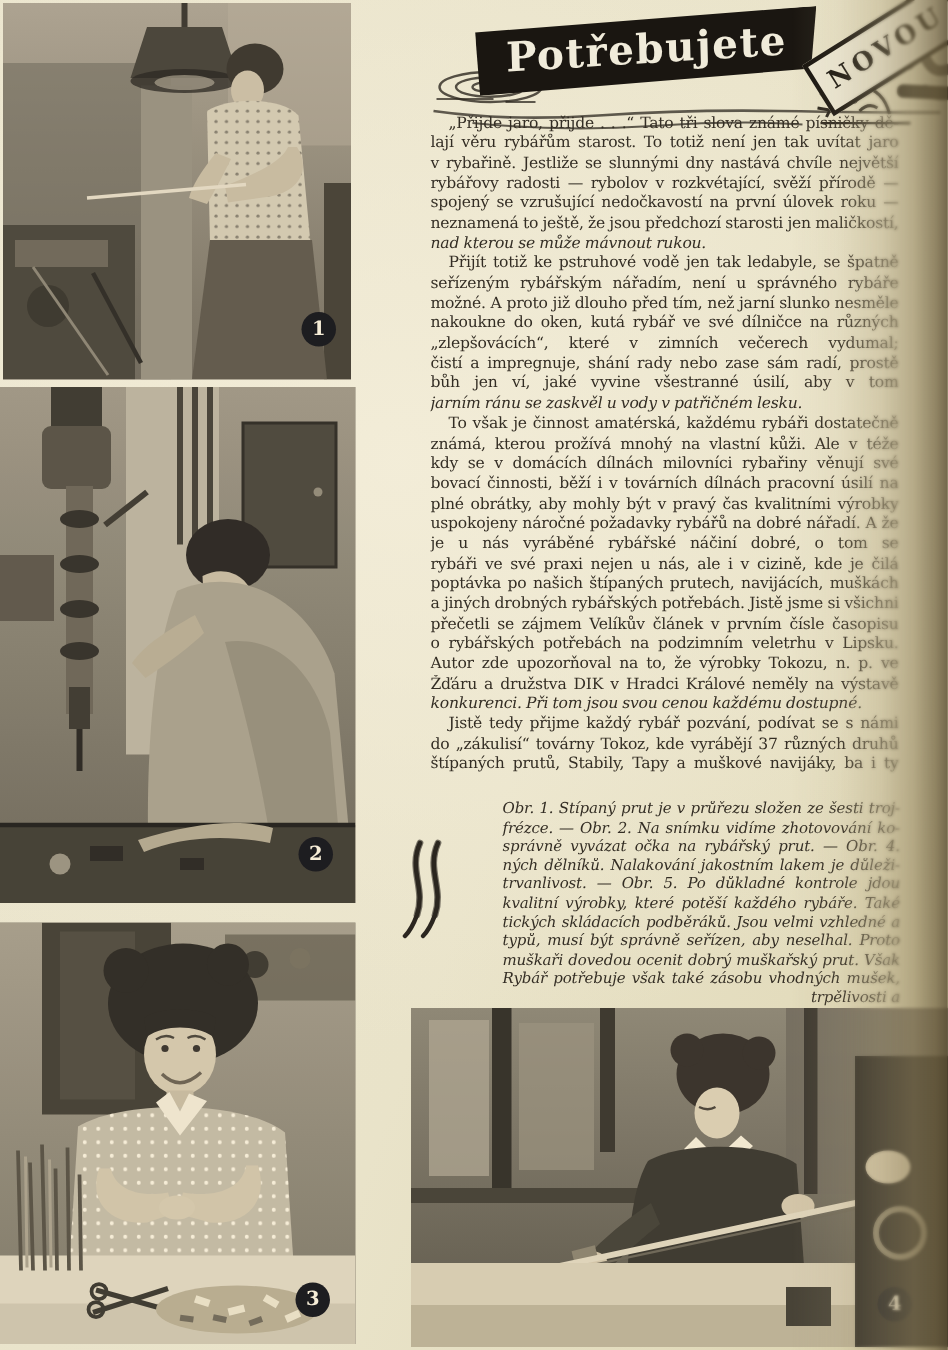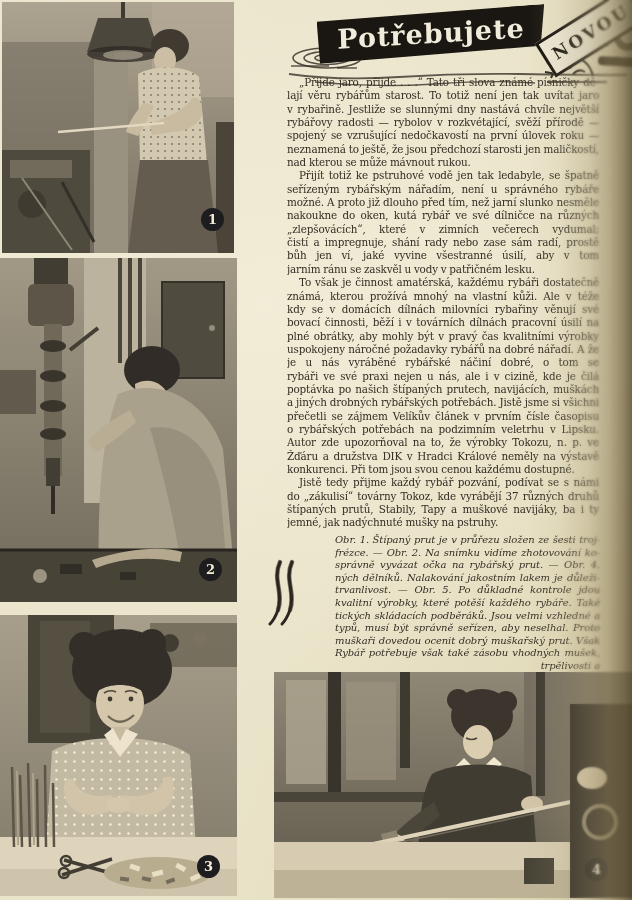--- a/index.html
+++ b/index.html
@@ -46,21 +46,21 @@
   .novou-card span{font-weight:bold;font-size:17px;letter-spacing:3px;color:#17130e;}
   .deco{position:absolute;}
 
   
   .article{position:absolute;left:287px;top:76px;width:312px;--lh:13.35px;
            font-size:10.4px;letter-spacing:-.15px;word-spacing:-.3px;}
   .t-line{text-align:justify;text-align-last:justify;height:var(--lh);
           line-height:var(--lh);overflow:hidden;white-space:nowrap;}
   .t-line{white-space:normal;}
   .para .t-line:first-child{text-indent:12px;}
-  .para .t-line.last-line{text-align-last:left;}
+  .para .t-line.last-line{text-align-last:left;font-style:italic;}
   .caption{position:absolute;left:335px;top:534px;width:265px;--lh:12.6px;
            font-size:10px;font-style:italic;font-weight:500;letter-spacing:-.1px;}
   .caption .t-line.last-line{text-align-last:right;}
 
   
   .gutter-shadow{
     position:absolute;top:0;right:0;width:105px;height:900px;pointer-events:none;z-index:30;
     background:linear-gradient(to right,
       rgba(190,178,142,0) 0%,
       rgba(186,172,132,.12) 30%,
@@ -340,21 +340,20 @@
         <div class="t-line">přečetli se zájmem Velíkův článek v prvním čísle časopisu</div>
         <div class="t-line">o rybářských potřebách na podzimním veletrhu v Lipsku.</div>
         <div class="t-line">Autor zde upozorňoval na to, že výrobky Tokozu, n. p. ve</div>
         <div class="t-line">Žďáru a družstva DIK v Hradci Králové neměly na výstavě</div>
         <div class="t-line last-line">konkurenci. Při tom jsou svou cenou každému dostupné.</div>
       </div>
     <div class="para">
         <div class="t-line">Jistě tedy přijme každý rybář pozvání, podívat se s námi</div>
         <div class="t-line">do „zákulisí“ továrny Tokoz, kde vyrábějí 37 různých druhů</div>
         <div class="t-line">štípaných prutů, Stabily, Tapy a muškové navijáky, ba i ty</div>
-        <div class="t-line last-line">jemné, jak nadýchnuté mušky na pstruhy.</div>
       </div>
   </div>
 
   <svg class="deco" style="position:absolute;left:268px;top:558px;z-index:5;" width="34" height="72">
     <g fill="none" stroke="#2b2620" stroke-linecap="round">
       <path d="M12,4 C4,22 16,34 10,52 C7,60 4,64 2,66" stroke-width="3"></path>
       <path d="M24,4 C16,22 28,34 22,52 C19,60 16,64 14,66" stroke-width="3"></path>
       <path d="M12,4 C4,22 16,34 10,52" stroke-width="4.5" opacity=".6"></path>
       <path d="M24,4 C16,22 28,34 22,52" stroke-width="4.5" opacity=".6"></path>
     </g>

